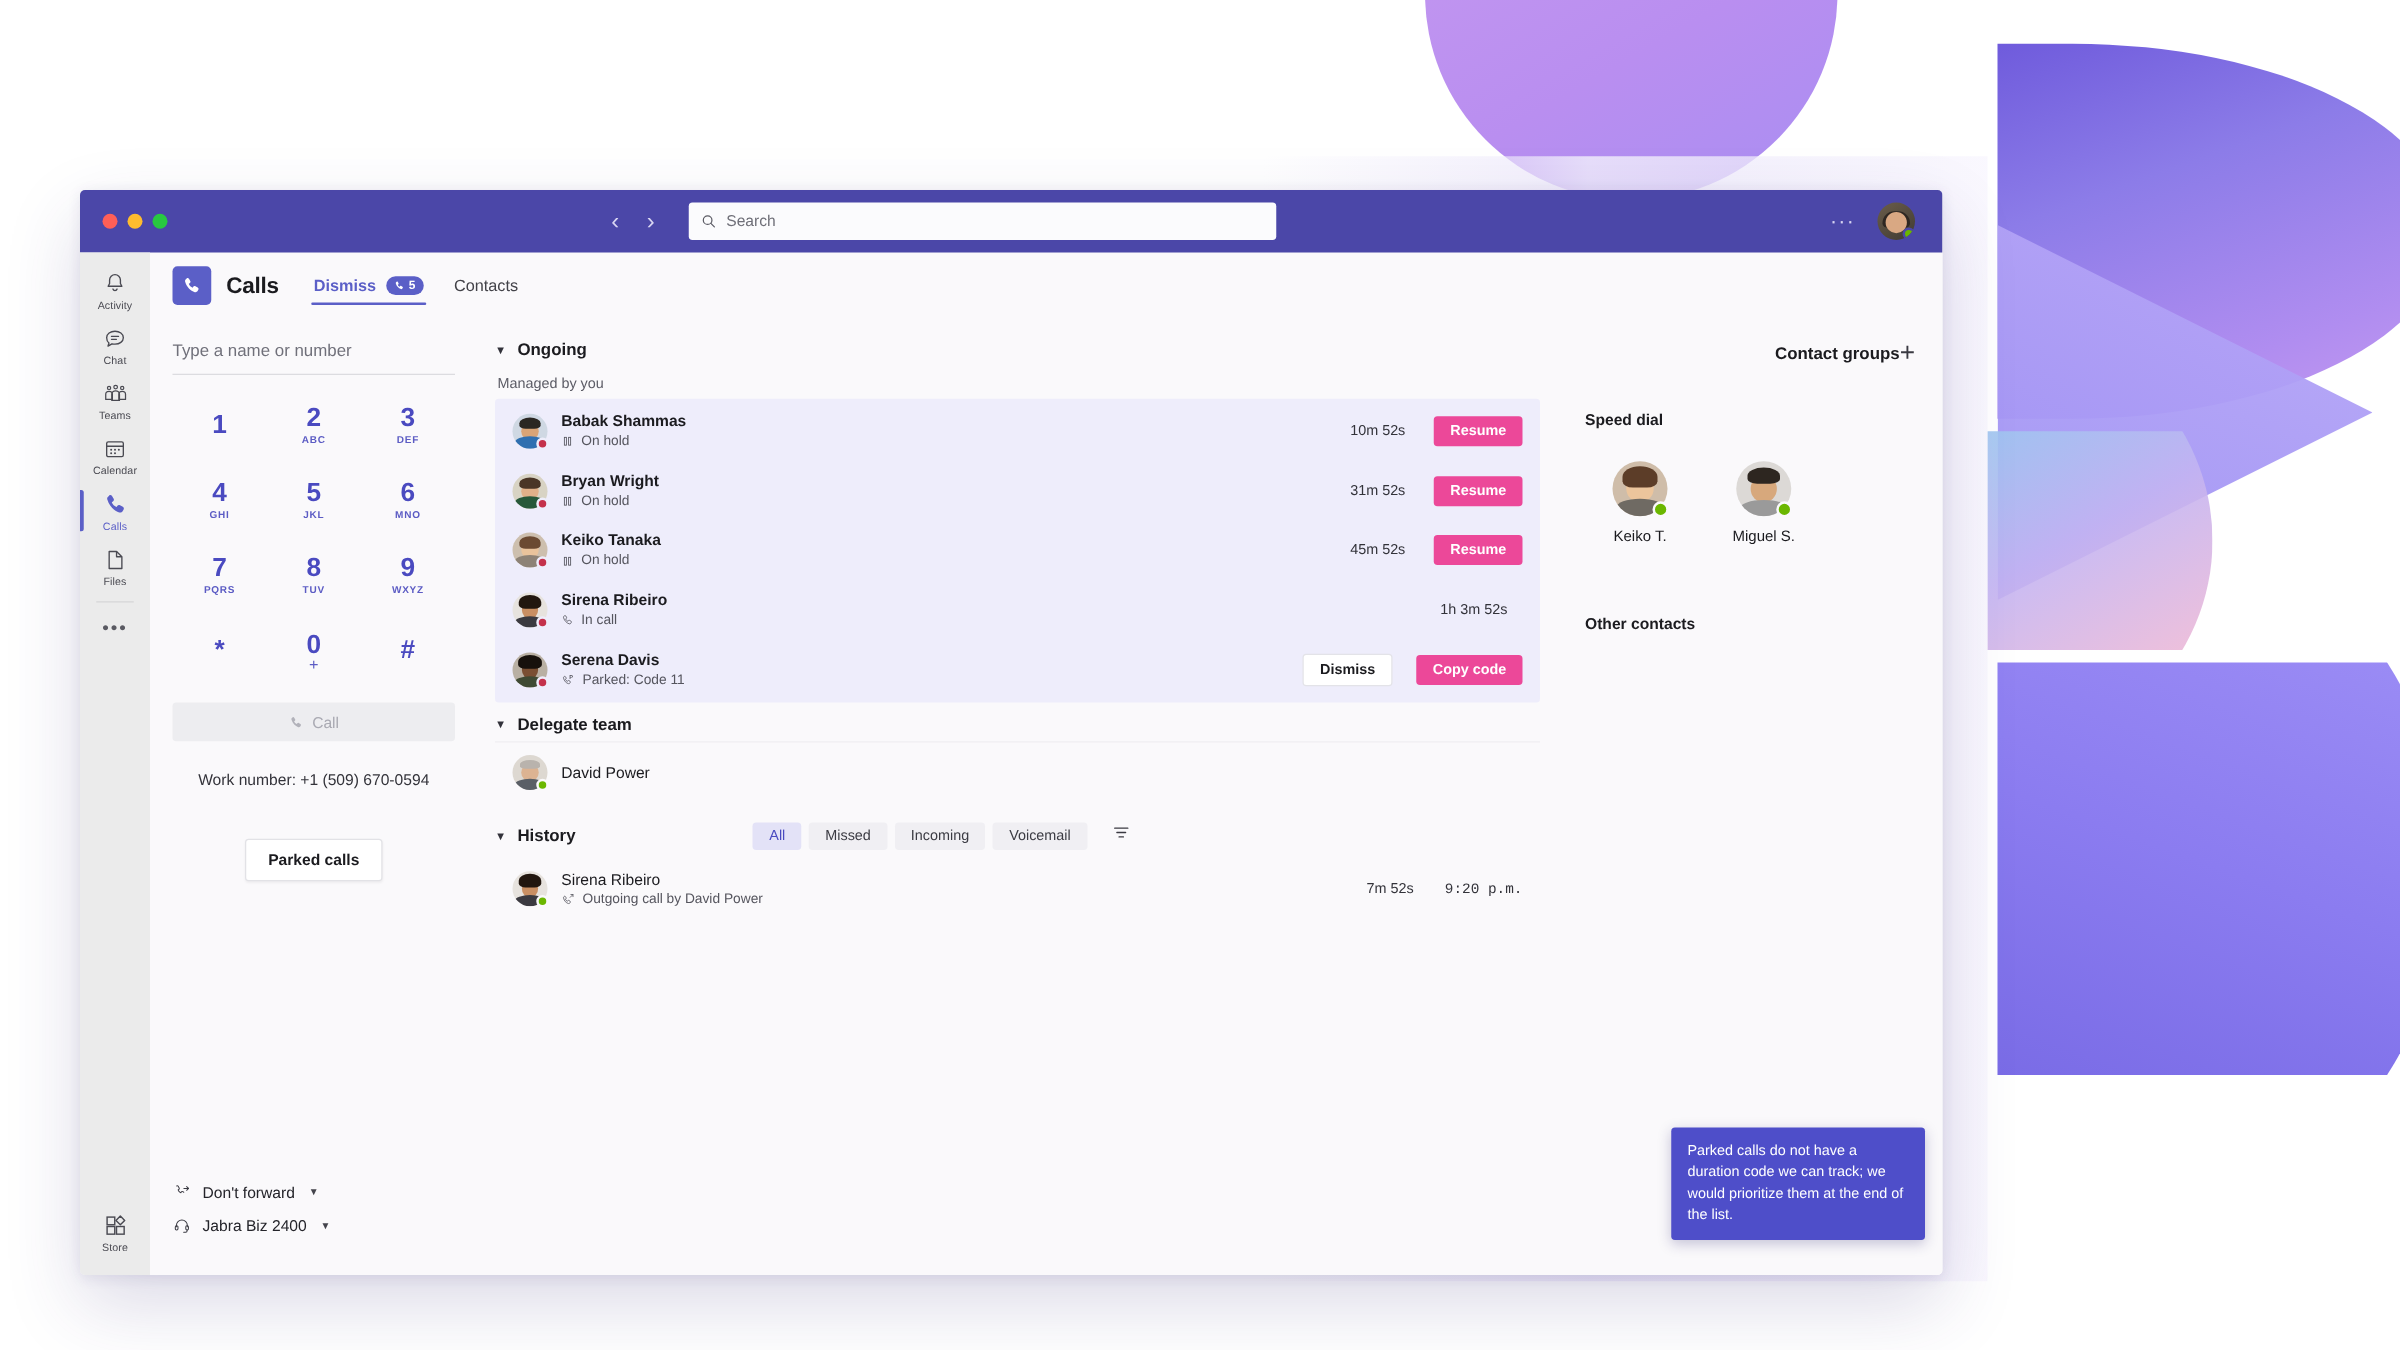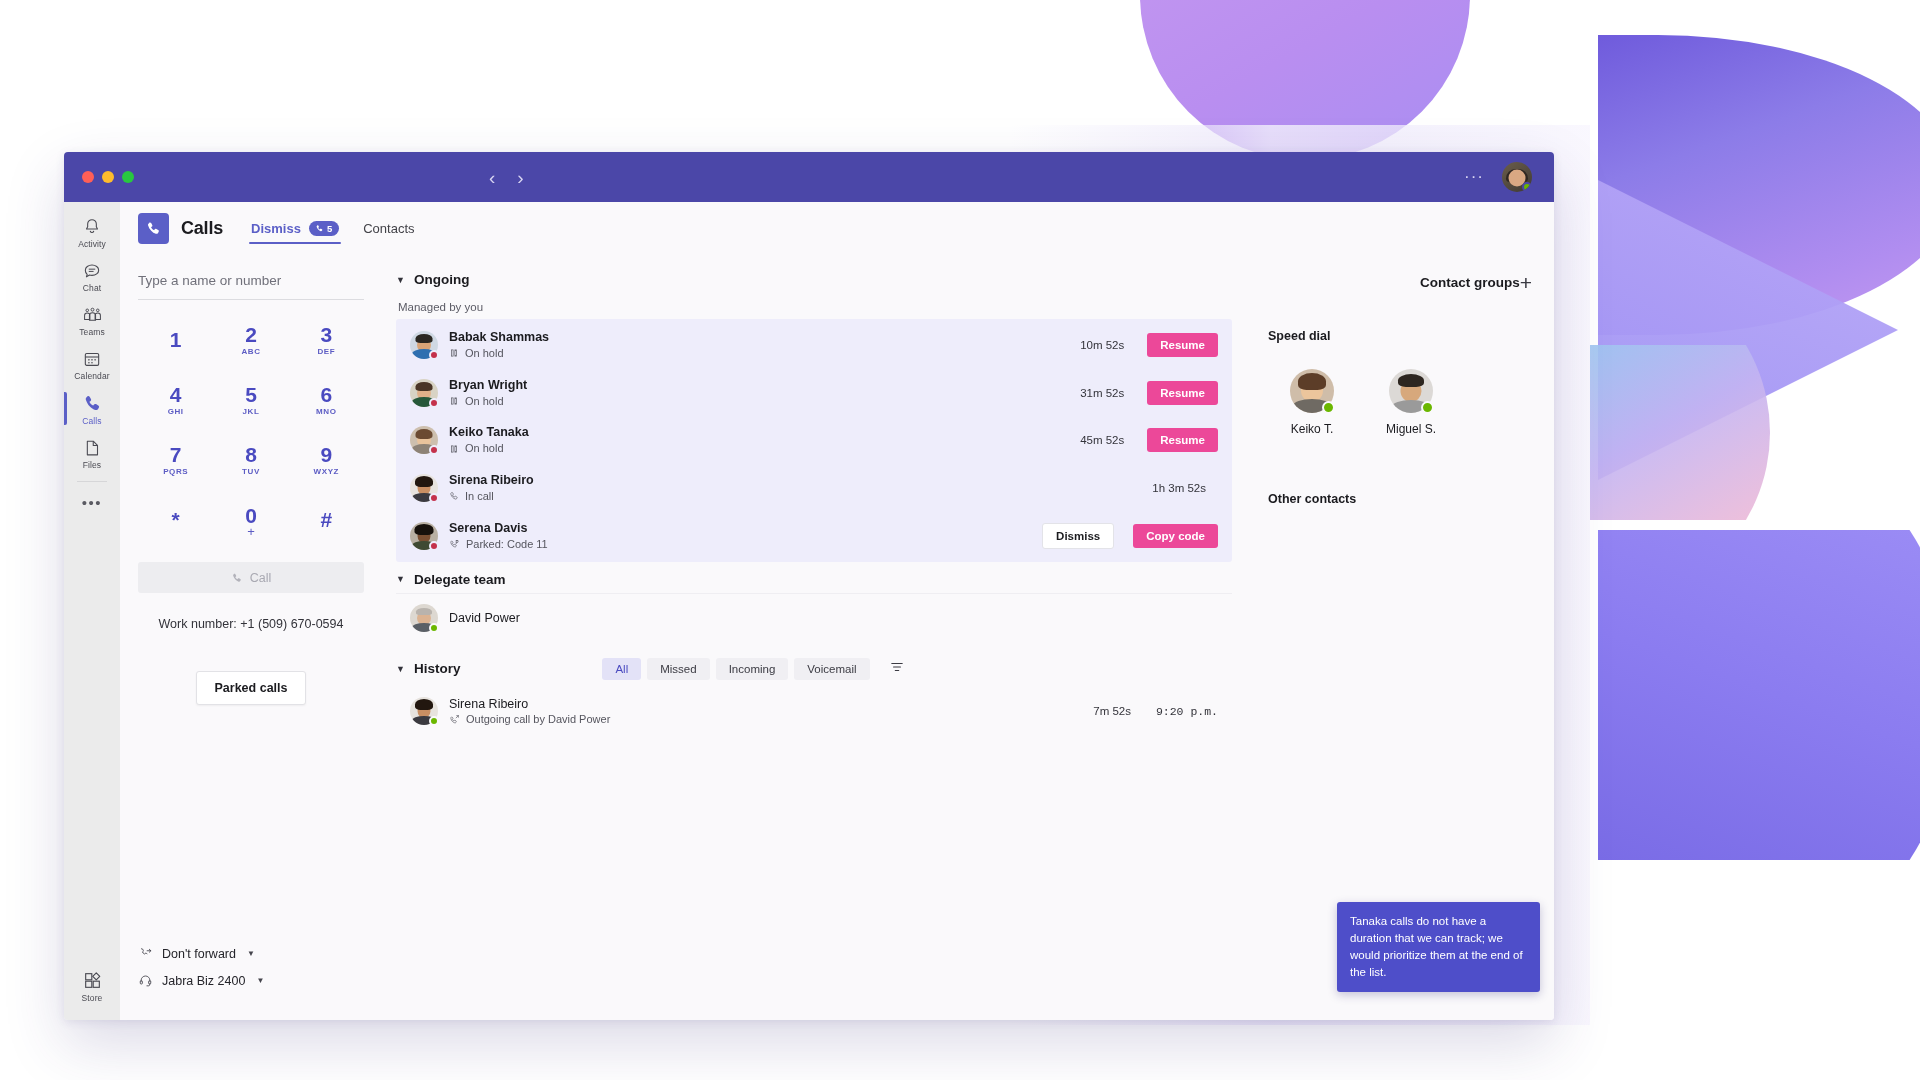--- a/index.html
+++ b/index.html
@@ -256,20 +256,27 @@
   <div class="titlebar">
     <div class="traffic">
       <span class="dot r"></span>
       <span class="dot y"></span>
       <span class="dot g"></span>
     </div>
     <div class="nav-arrows">
       <span>‹</span>
       <span>›</span>
     </div>
+    <div class="searchbox">
+      <svg width="12" height="12" viewBox="0 0 16 16">
+        <circle cx="6.8" cy="6.8" r="4.6" fill="none" stroke="#5a5a63" stroke-width="1.3"></circle>
+        <line x1="10.3" y1="10.3" x2="14" y2="14" stroke="#5a5a63" stroke-width="1.3" stroke-linecap="round"></line>
+      </svg>
+      <span class="ph">Search</span>
+    </div>
     <div class="tb-more">···</div>
     <div class="tb-avatar">
       <span class="hair"></span>
         <span class="face"></span>
         <span class="pres"></span>
     </div>
   </div>
 
   <div class="app-body">
 
@@ -692,13 +699,13 @@
             </div>
           </div>
           <div class="rp-other">Other contacts</div>
         </div>
 
       </div>
     </div>
   </div>
 </div>
 
-<div class="annot">Tanaka calls do not have a duration that we can track; we would prioritize them at the end of the list.</div>
+<div class="annot">Parked calls do not have a duration code we can track; we would prioritize them at the end of the list.</div>
 
 </body></html>

